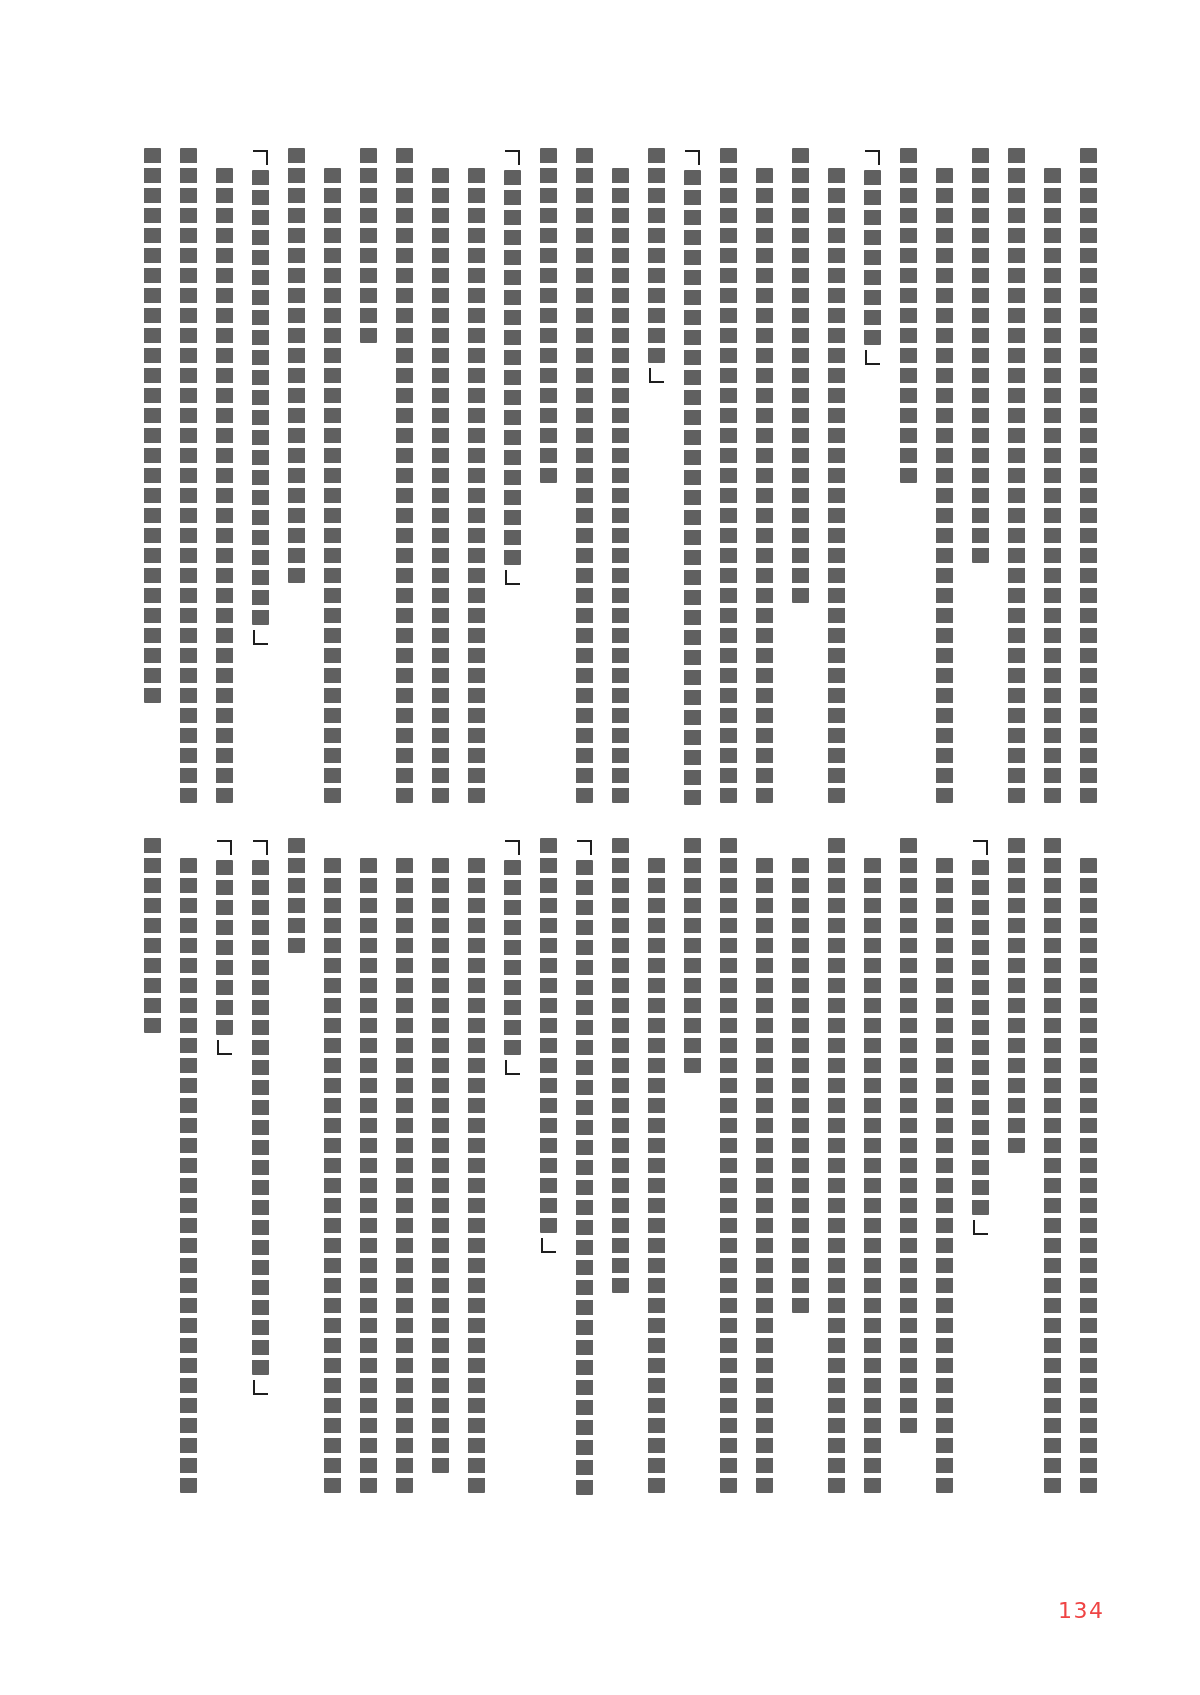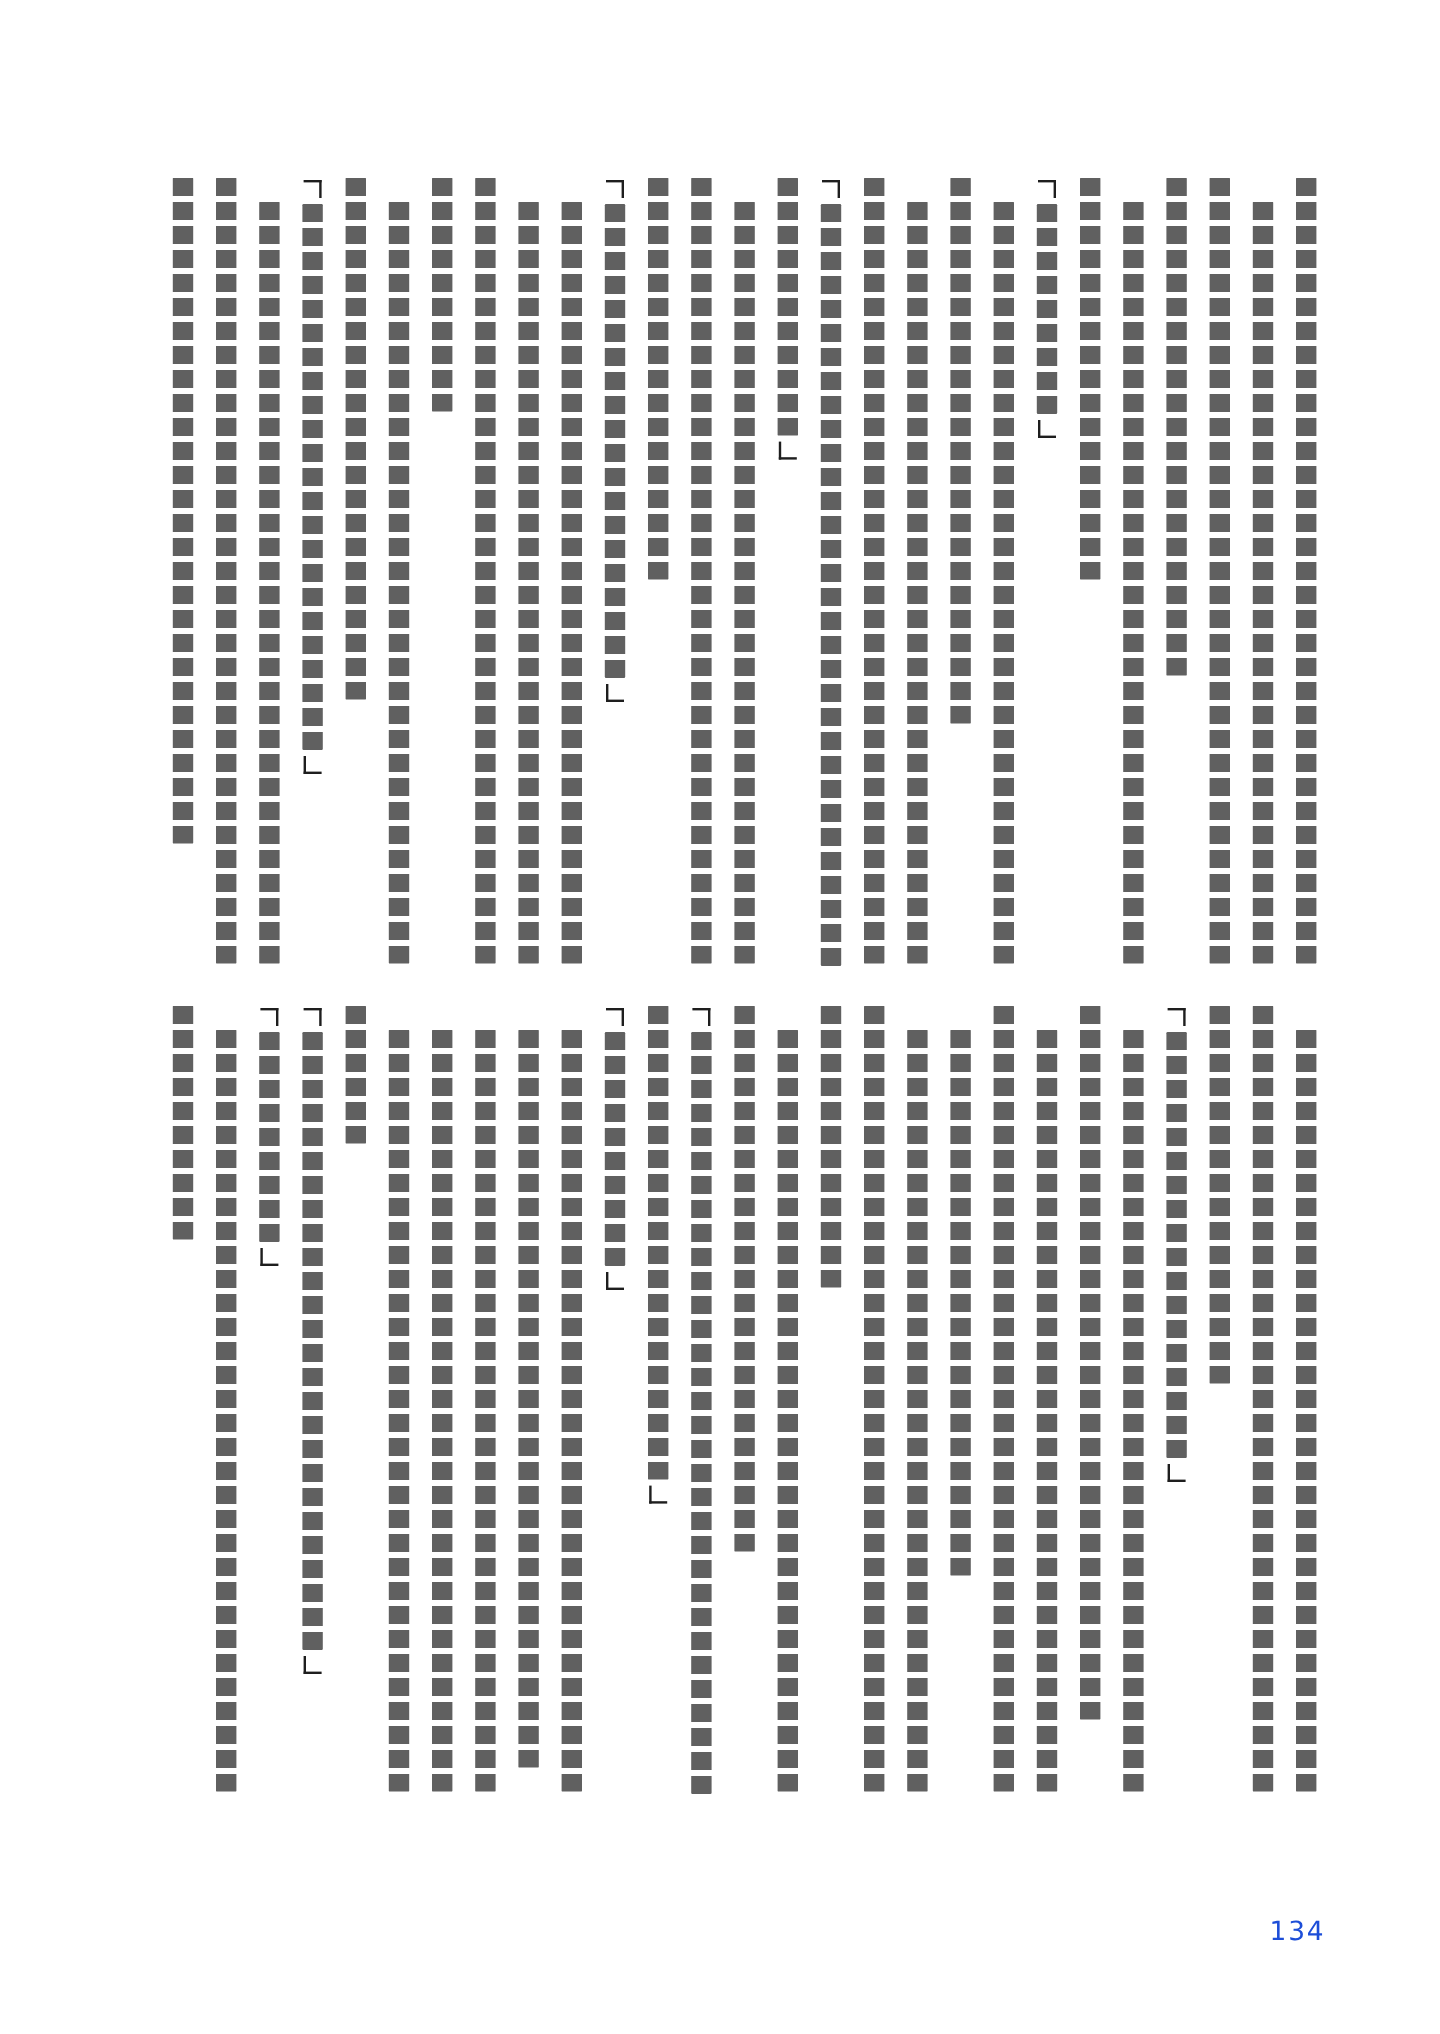--- a/index.html
+++ b/index.html
@@ -44,21 +44,21 @@
       #606060 0px, #606060 15px,
       transparent 15px, transparent 20px
     );
   }
   .page-number {
     position: absolute;
     left: 1058px; top: 1598px;
     font-family: "DejaVu Sans", sans-serif;
     font-size: 22px;
     letter-spacing: 1.5px;
-    color: #1d4ed8;
+    color: #ef4444;
   }
 </style>
 </head>
 <body>
 
 <div class="page">
 
   <div class="band top">
       <div class="col">
         <div class="glyphs" style="height: 655px;"></div>

